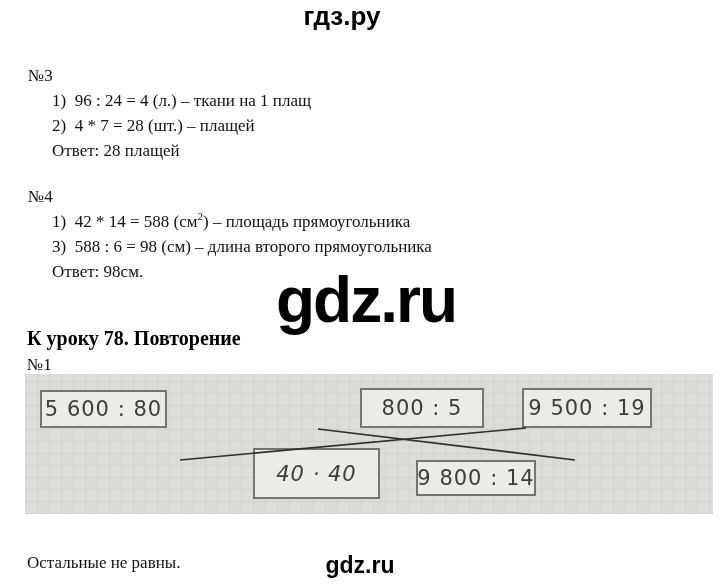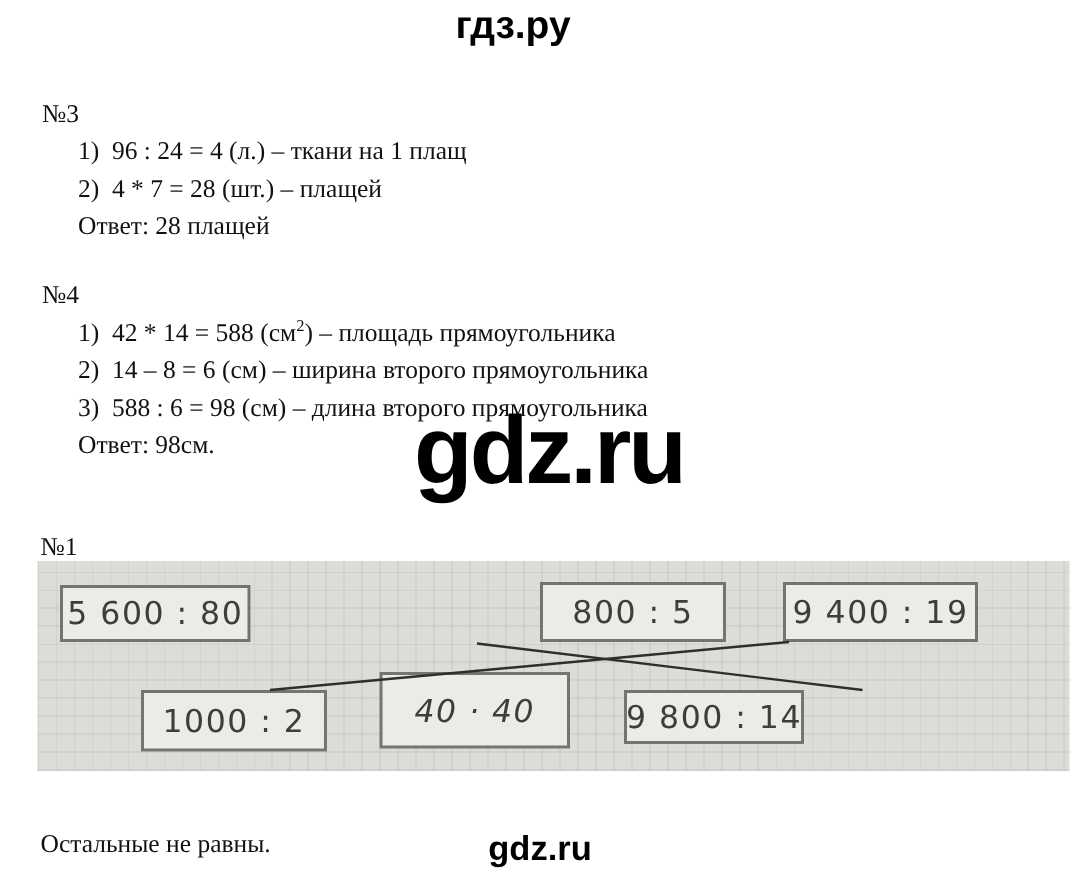--- a/index.html
+++ b/index.html
@@ -119,34 +119,33 @@
   <div class="problem problem-3">
     <div class="serif-line">№3</div>
     <div class="serif-line indent">1)  96 : 24 = 4 (л.) – ткани на 1 плащ</div>
     <div class="serif-line indent">2)  4 * 7 = 28 (шт.) – плащей</div>
     <div class="serif-line indent">Ответ: 28 плащей</div>
   </div>
 
   <div class="problem problem-4">
     <div class="serif-line">№4</div>
     <div class="serif-line indent"><span>1)  42 * 14 = 588 (см</span><sup>2</sup><span>) – площадь прямоугольника</span></div>
-    <div class="serif-line indent">2)  14 – 8 = 6 (см) – ширина второго прямоугольника</div>
     <div class="serif-line indent">3)  588 : 6 = 98 (см) – длина второго прямоугольника</div>
     <div class="serif-line indent">Ответ: 98см.</div>
   </div>
 
   <div class="watermark">gdz.ru</div>
 
+  <div class="lesson-heading">К уроку 78. Повторение</div>
   <div class="task-label serif-line">№1</div>
 
   <div class="exercise-image">
     <div class="expr-box b1">5 600 : 80</div>
     <div class="expr-box b3">800 : 5</div>
-    <div class="expr-box b4">9 400 : 19</div>
-    <div class="expr-box b5">1000 : 2</div>
+    <div class="expr-box b4">9 500 : 19</div>
     <div class="expr-box b6">40 · 40</div>
     <div class="expr-box b7">9 800 : 14</div>
     <svg class="connector-lines" viewBox="0 0 688 140" xmlns="http://www.w3.org/2000/svg">
       <line x1="293" y1="55" x2="550" y2="86" stroke="#2e2e2c" stroke-width="1.6"></line>
       <line x1="501" y1="54" x2="155" y2="86" stroke="#2e2e2c" stroke-width="1.6"></line>
     </svg>
   </div>
 
   <div class="note-line serif-line">Остальные не равны.</div>
 

